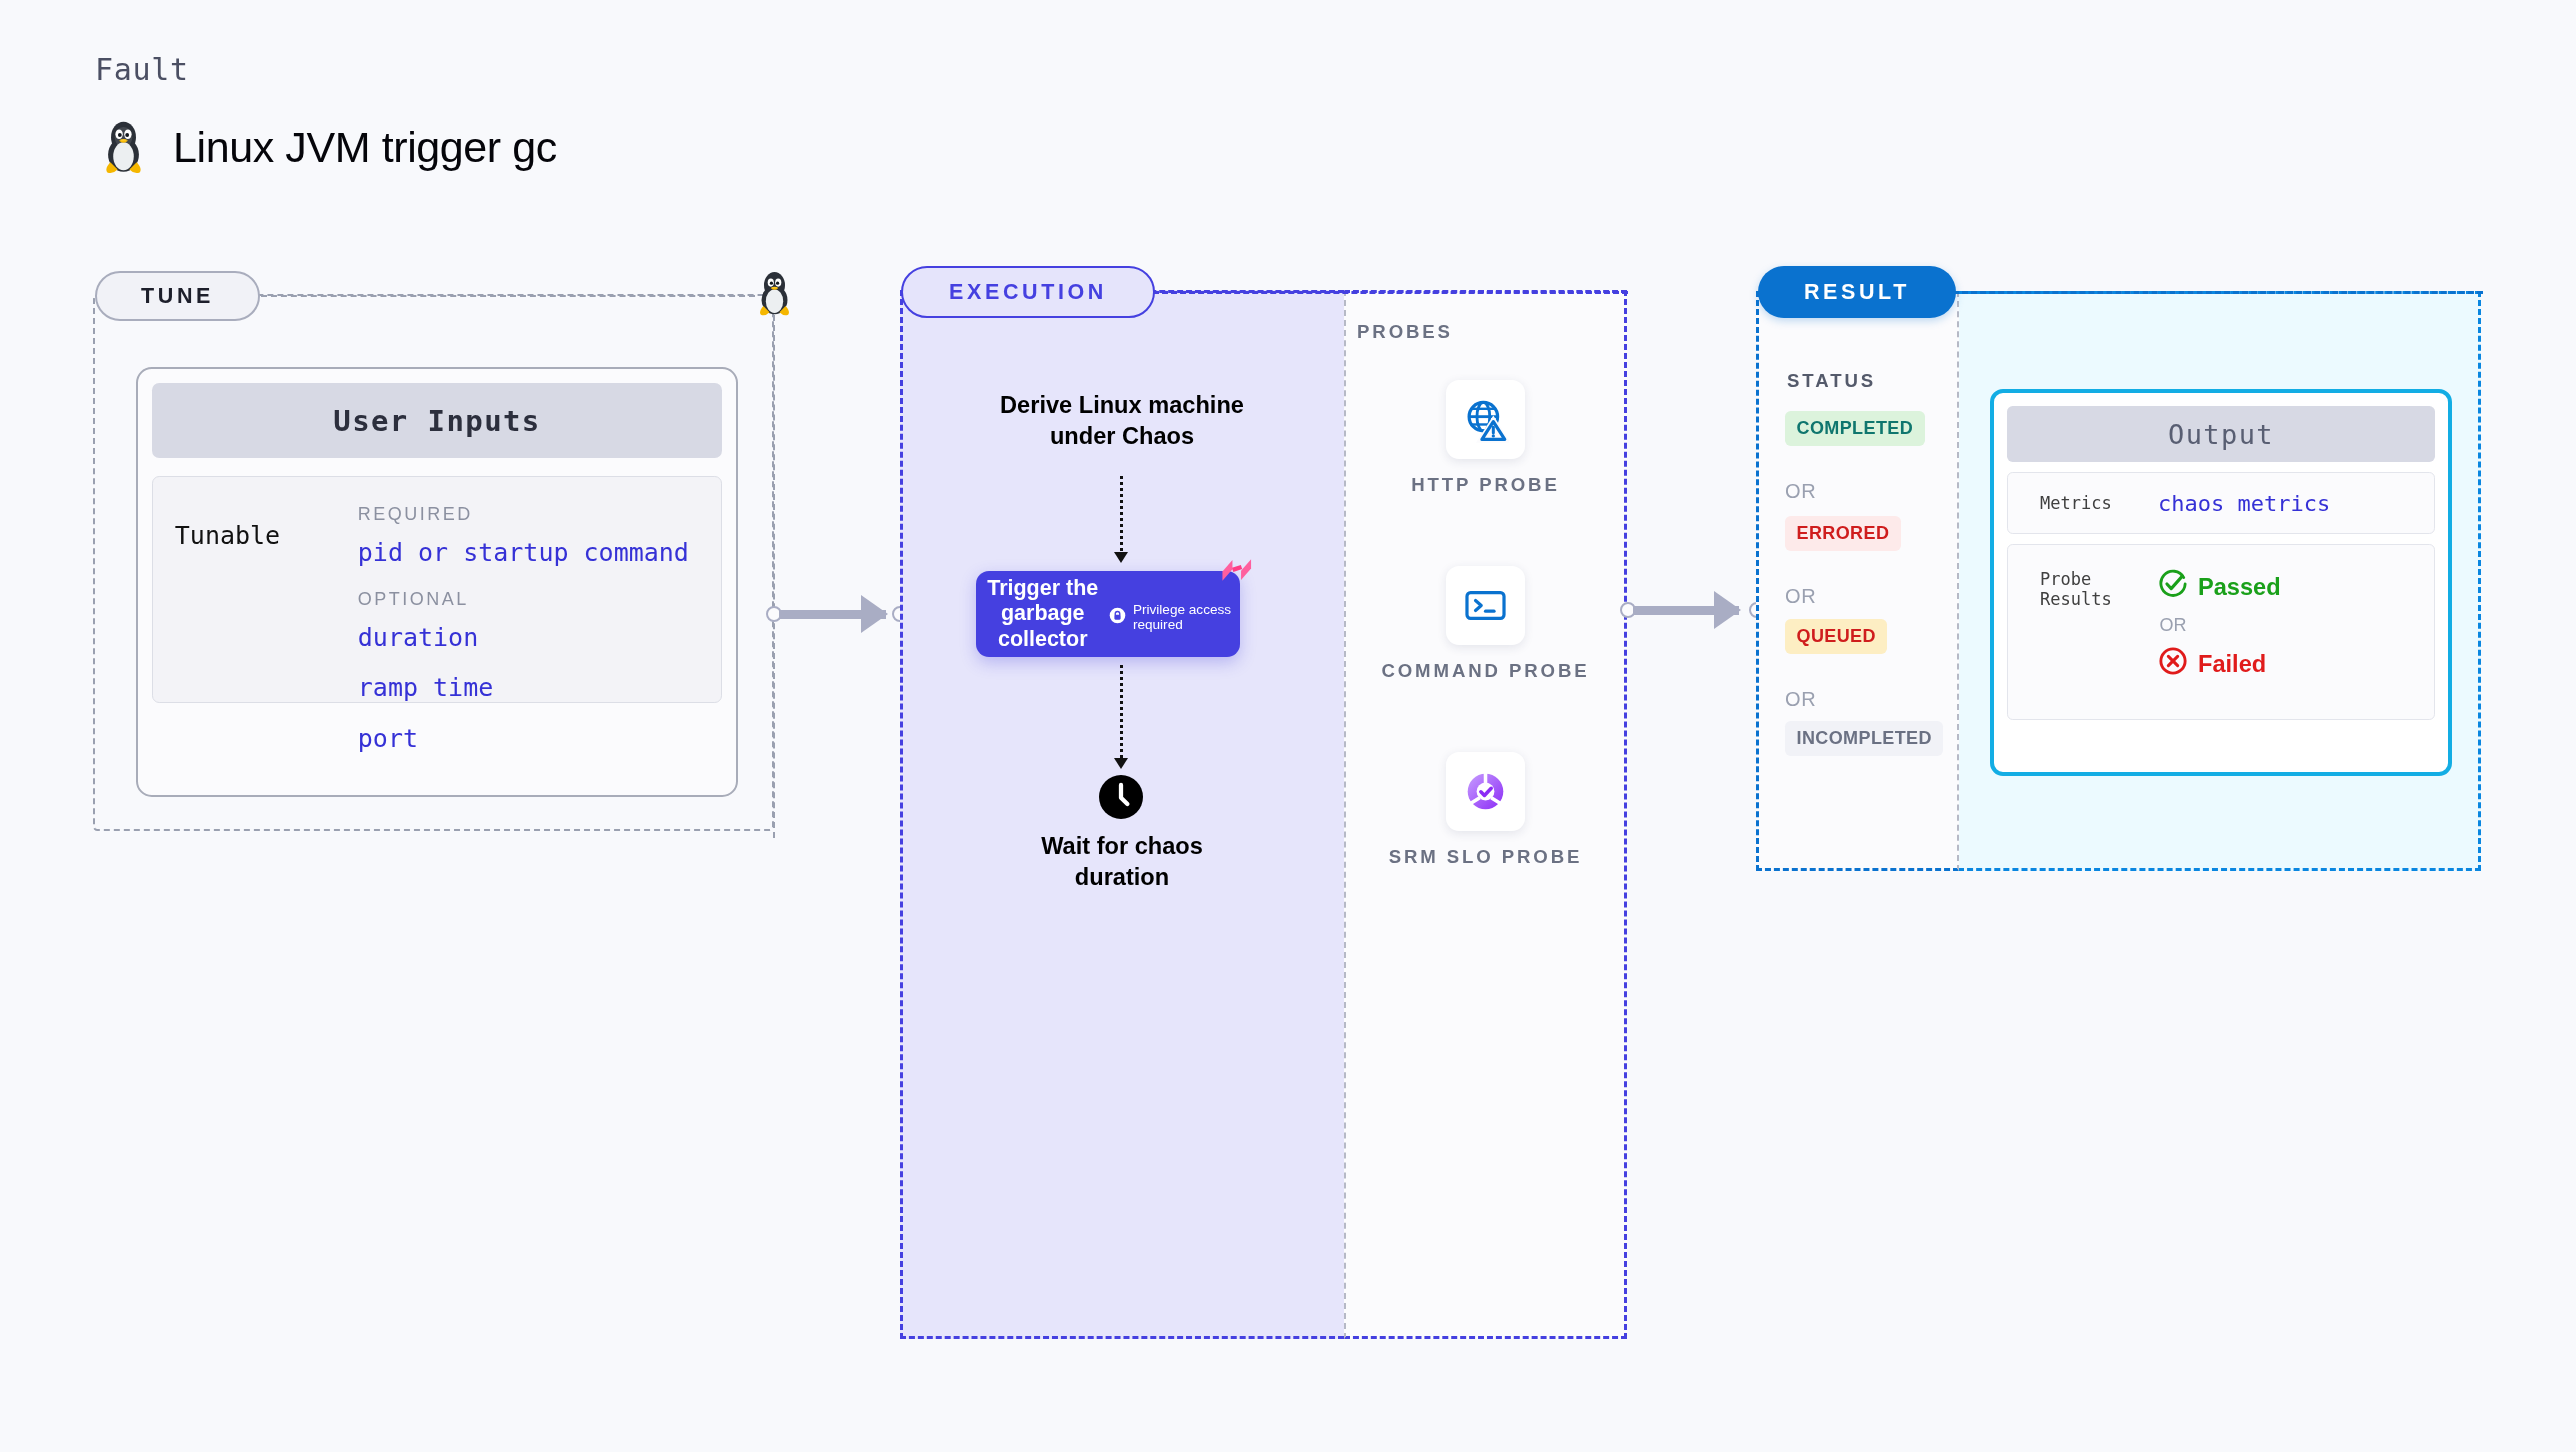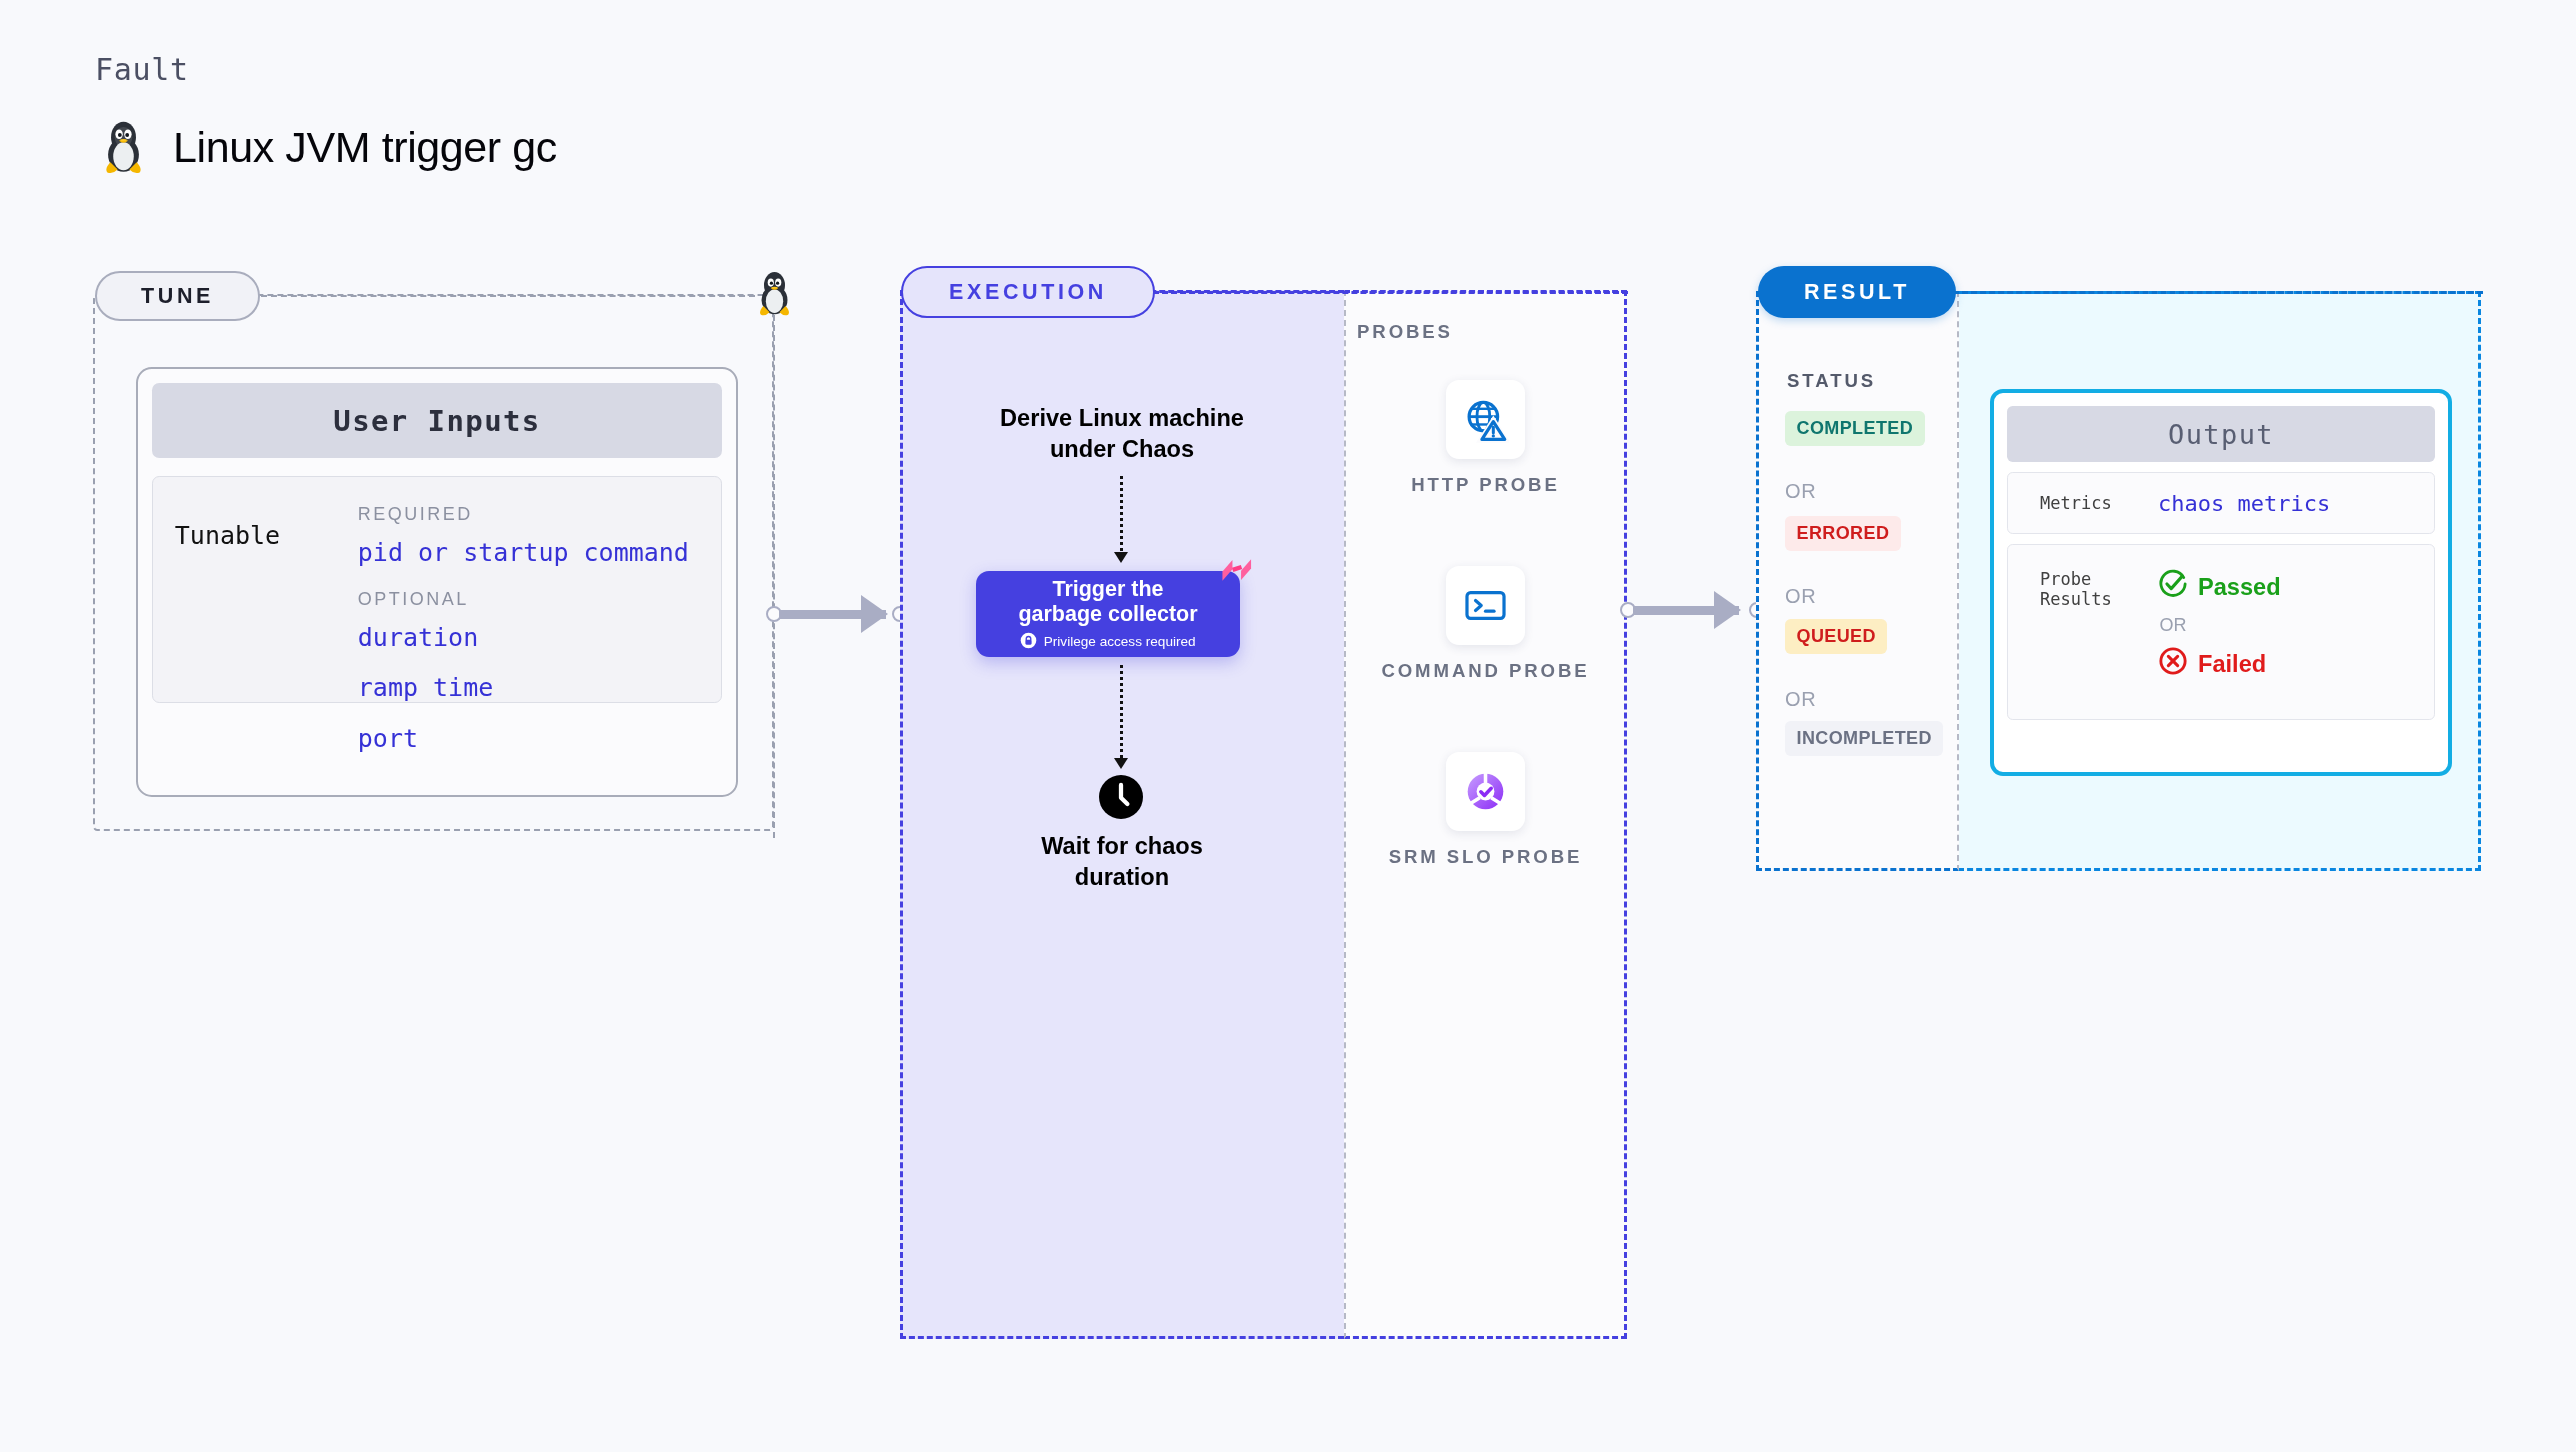--- a/index.html
+++ b/index.html
@@ -196,21 +196,21 @@
     border-top: 11.5px solid #111;
   }
   #gc-card {
     position: absolute;
     left: 976px; top: 571px;
     width: 264px; height: 86px;
     background: #4540e0;
     border-radius: 13px;
     box-shadow: 0 5.7px 15.8px rgba(69,64,224,0.28);
     display: flex;
-    flex-direction: column;
+    flex-direction: row;
     align-items: center;
     justify-content: center;
     box-sizing: border-box;
   }
   #gc-title {
     color: #fff;
     font-size: 21.5px;
     font-weight: bold;
     line-height: 1.17;
     text-align: center;
@@ -518,21 +518,21 @@
   <div class="connector-head" style="left:861px; top:595px;"></div>
   <div class="connector-dot" style="left:892px; top:606px;"></div>
 
   <div id="probes-box"></div>
   <div id="exec-box"></div>
   <div class="horiz-dash-indigo" style="left:1153px; top:291px; width:475px;"></div>
   <div class="pill" id="exec-pill">EXECUTION</div>
 
   <div id="probes-label">PROBES</div>
 
-  <div id="derive-text" style="white-space:pre-line;margin-top:13px;">Derive Linux machine
+  <div id="derive-text" style="white-space:pre-line;">Derive Linux machine
 under Chaos</div>
   <div class="dotted-arrow" style="left:1120px; top:476px; height:75px;"></div>
   <div class="arrow-head-down" style="left:1114px; top:552px;"></div>
 
   <div id="gc-card">
     <div id="gc-title" style="white-space:pre-line;">Trigger the
 garbage collector</div>
     <div id="gc-sub-row">
       <span>
         <svg width="17" height="17" viewBox="0 0 24 24">

